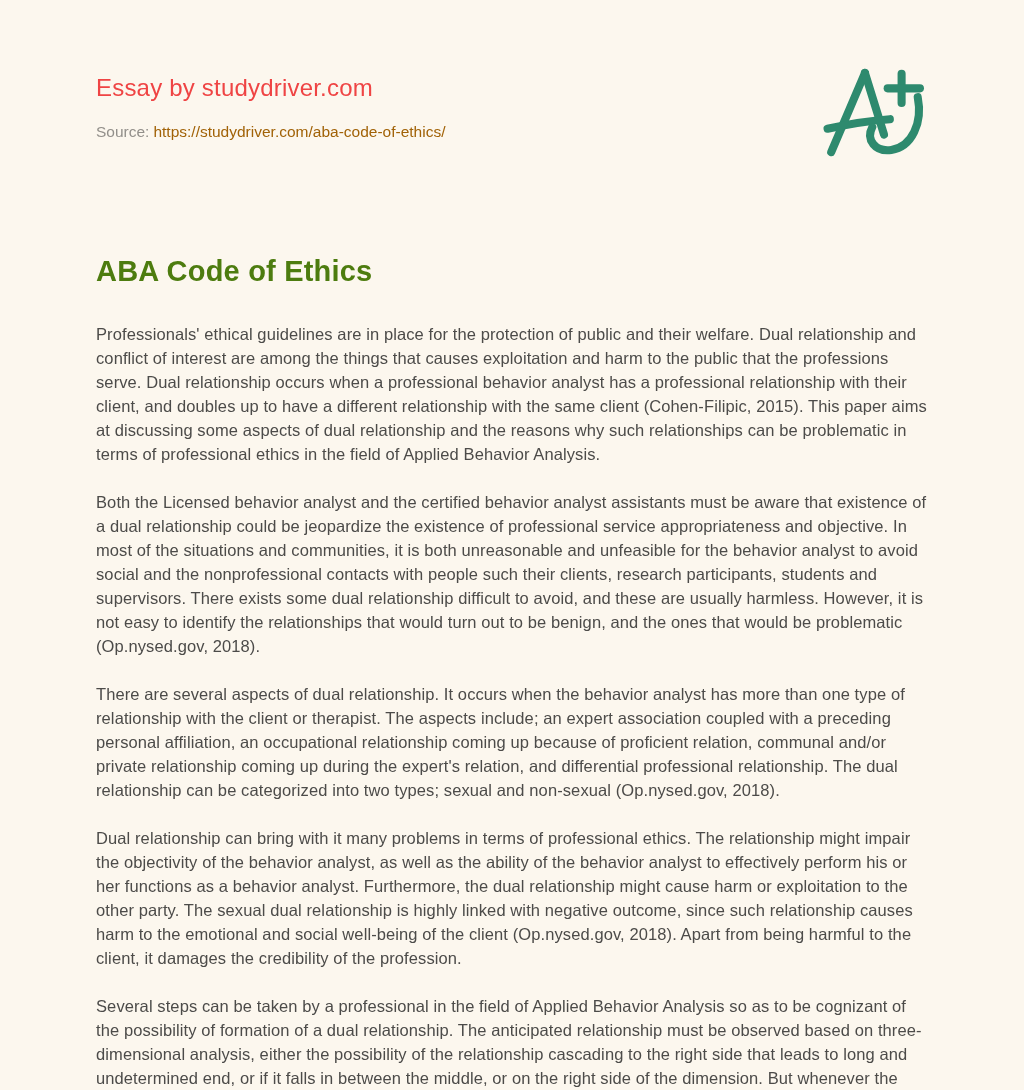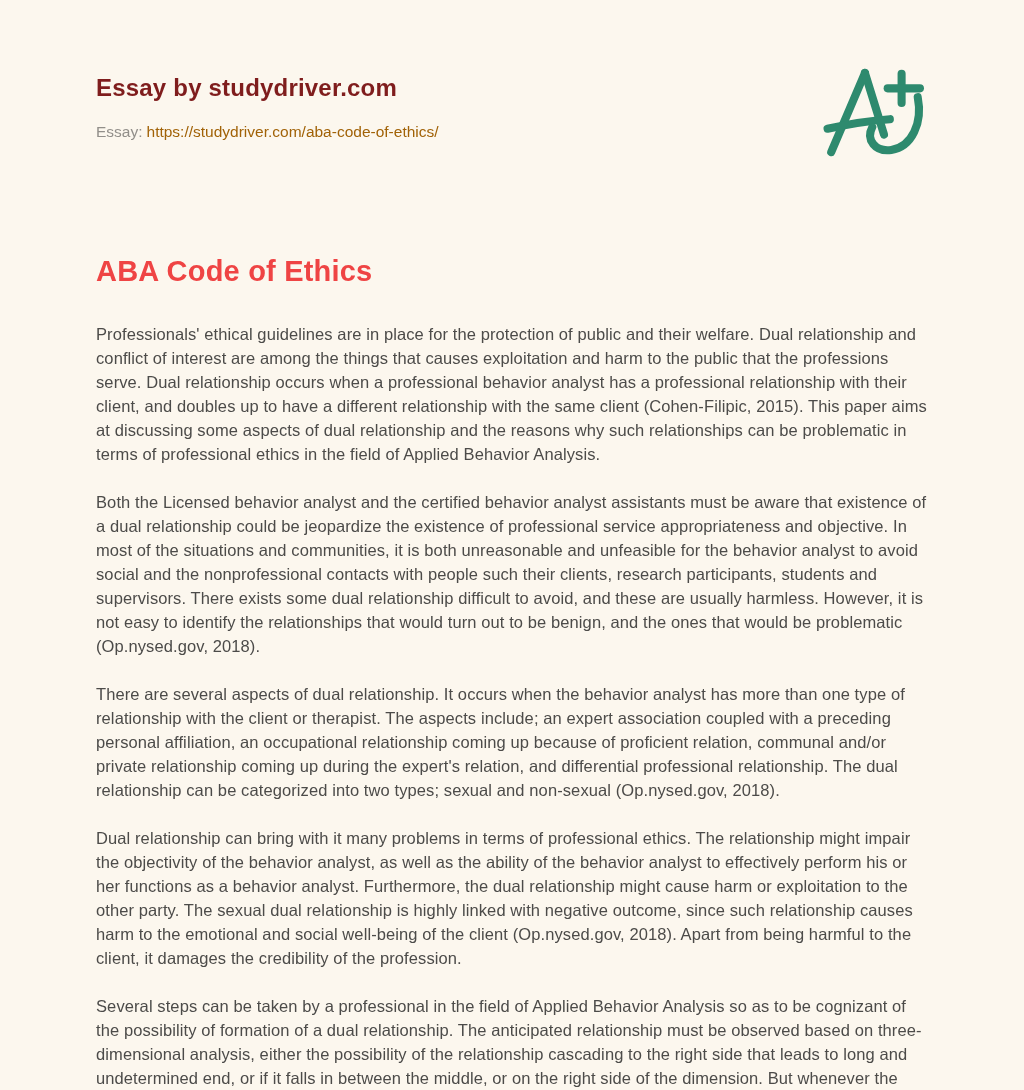--- a/index.html
+++ b/index.html
@@ -16,22 +16,22 @@
     font-family: "Liberation Sans", sans-serif;
   }
   .header {
     position: absolute;
     left: 96px;
     top: 74px;
   }
   .header-title {
     margin: 0;
     font-size: 24px;
-    font-weight: 700;
-    color: #7f1d1d;
+    font-weight: 400;
+    color: #ef4444;
     letter-spacing: 0.2px;
   }
   .source-line {
     margin-top: 21px;
     font-size: 15.5px;
     color: #928f8a;
   }
   .source-link {
     color: #a16207;
     text-decoration: none;
@@ -44,21 +44,21 @@
     width: 110px;
     height: 104px;
   }
   .doc-title {
     position: absolute;
     left: 96px;
     top: 255px;
     margin: 0;
     font-size: 29px;
     font-weight: 600;
-    color: #ef4444;
+    color: #4d7c0f;
     letter-spacing: 0.2px;
   }
   .content {
     position: absolute;
     left: 96px;
     top: 314px;
     width: 834px;
     font-size: 16.5px;
     line-height: 24px;
     color: #4c4b49;
@@ -69,21 +69,21 @@
   }
 </style>
 </head>
 <body>
 
 <div class="page">
 
   <div class="header">
     <h1 class="header-title">Essay by studydriver.com</h1>
     <div class="source-line">
-      <span>Essay:</span><a class="source-link" href="#">https://studydriver.com/aba-code-of-ethics/</a>
+      <span>Source:</span><a class="source-link" href="#">https://studydriver.com/aba-code-of-ethics/</a>
     </div>
   </div>
 
   <div class="logo">
     <svg viewBox="0 0 150 135" width="110" height="104" aria-hidden="true">
       <g fill="none" stroke="#2e8a6e" stroke-width="11" stroke-linecap="round" stroke-linejoin="round">
 
         <path d="M18 125 L64 17"></path>
 
         <path d="M64 17 L90 101"></path>

